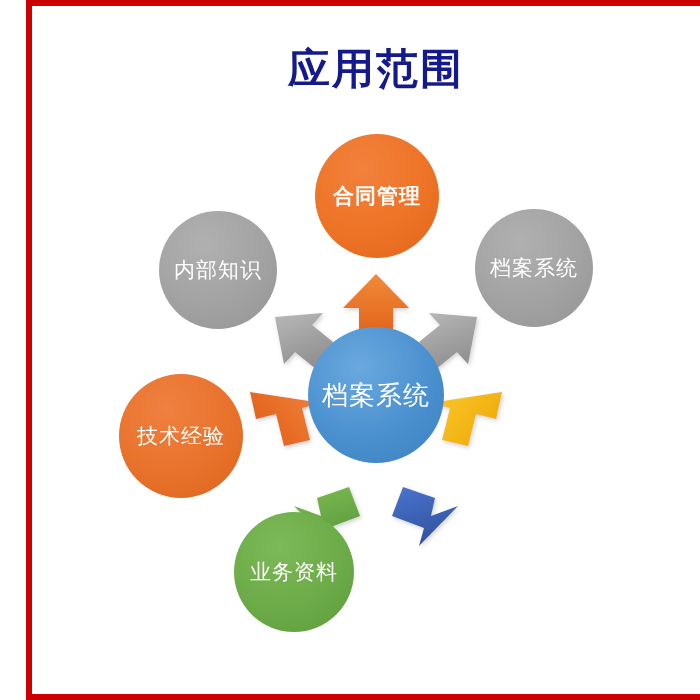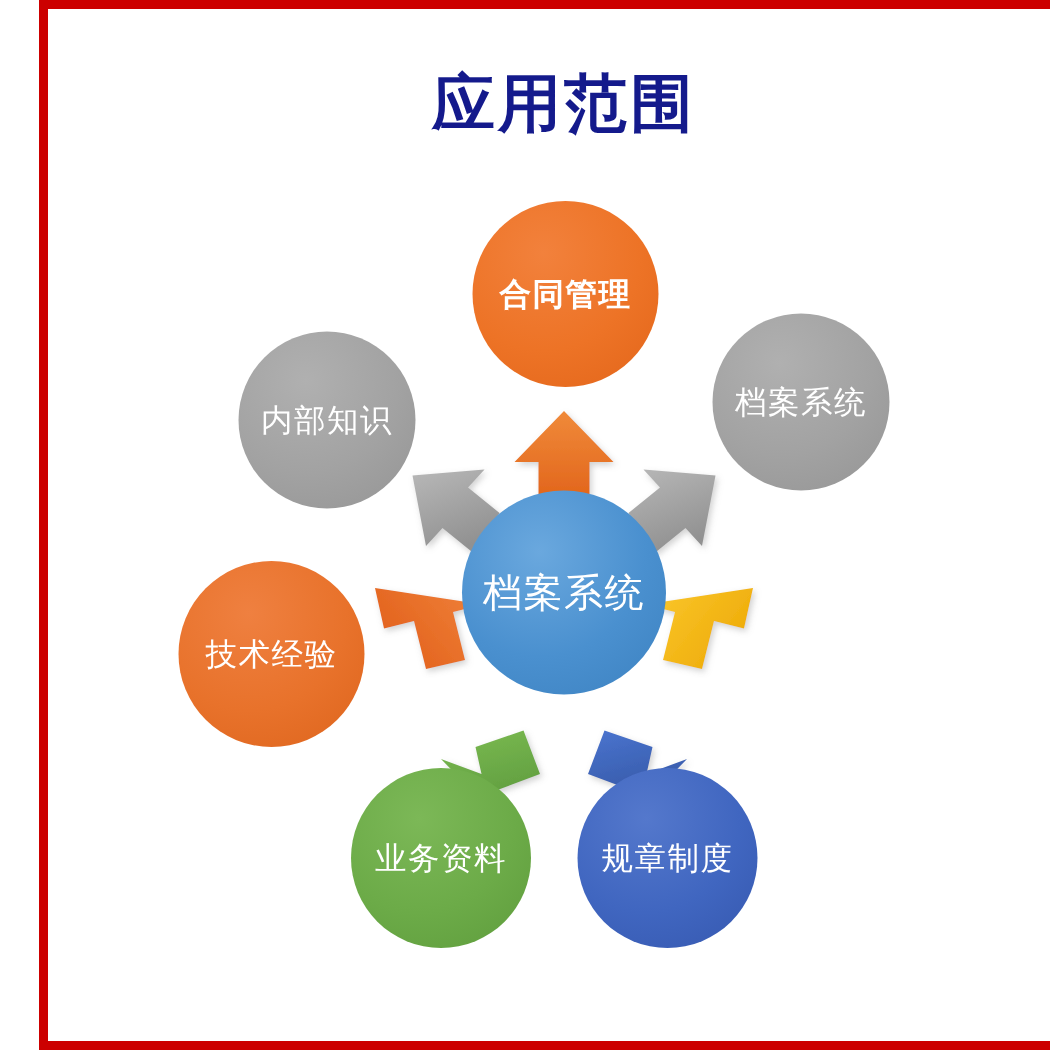--- a/index.html
+++ b/index.html
@@ -149,34 +149,30 @@
   <div class="node" style="left:289px; top:134px; width:124px; height:124px;
               background: radial-gradient(circle at 38% 28%, #f2813c 0%, #ed7326 55%, #e2651a 100%); font-weight: bold;">
     <span class="node-label">合同管理</span>
   </div>
 
   <div class="node" style="left:449px; top:209px; width:118px; height:118px;
               background: radial-gradient(circle at 38% 28%, #b0b0b0 0%, #a2a2a2 55%, #949494 100%);">
     <span class="node-label">档案系统</span>
   </div>
 
-  <div class="node" style="left:133px; top:221px; width:118px; height:118px;
+  <div class="node" style="left:133px; top:211px; width:118px; height:118px;
               background: radial-gradient(circle at 38% 28%, #b0b0b0 0%, #a2a2a2 55%, #949494 100%);">
     <span class="node-label">内部知识</span>
   </div>
 
 
   <div class="node" style="left:93px; top:374px; width:124px; height:124px;
               background: radial-gradient(circle at 38% 28%, #ef8040 0%, #e8722b 55%, #dd641c 100%);">
     <span class="node-label">技术经验</span>
   </div>
 
-  <div class="node" style="left:359px; top:512px; width:120px; height:120px;
-              background: radial-gradient(circle at 38% 28%, #5478cc 0%, #4066c0 55%, #3557ae 100%);">
-    <span class="node-label">规章制度</span>
-  </div>
 
   <div class="node" style="left:208px; top:512px; width:120px; height:120px;
               background: radial-gradient(circle at 38% 28%, #7cb857 0%, #6cab48 55%, #5e9c3c 100%);">
     <span class="node-label">业务资料</span>
   </div>
 
 </div>
 
 </body></html>

